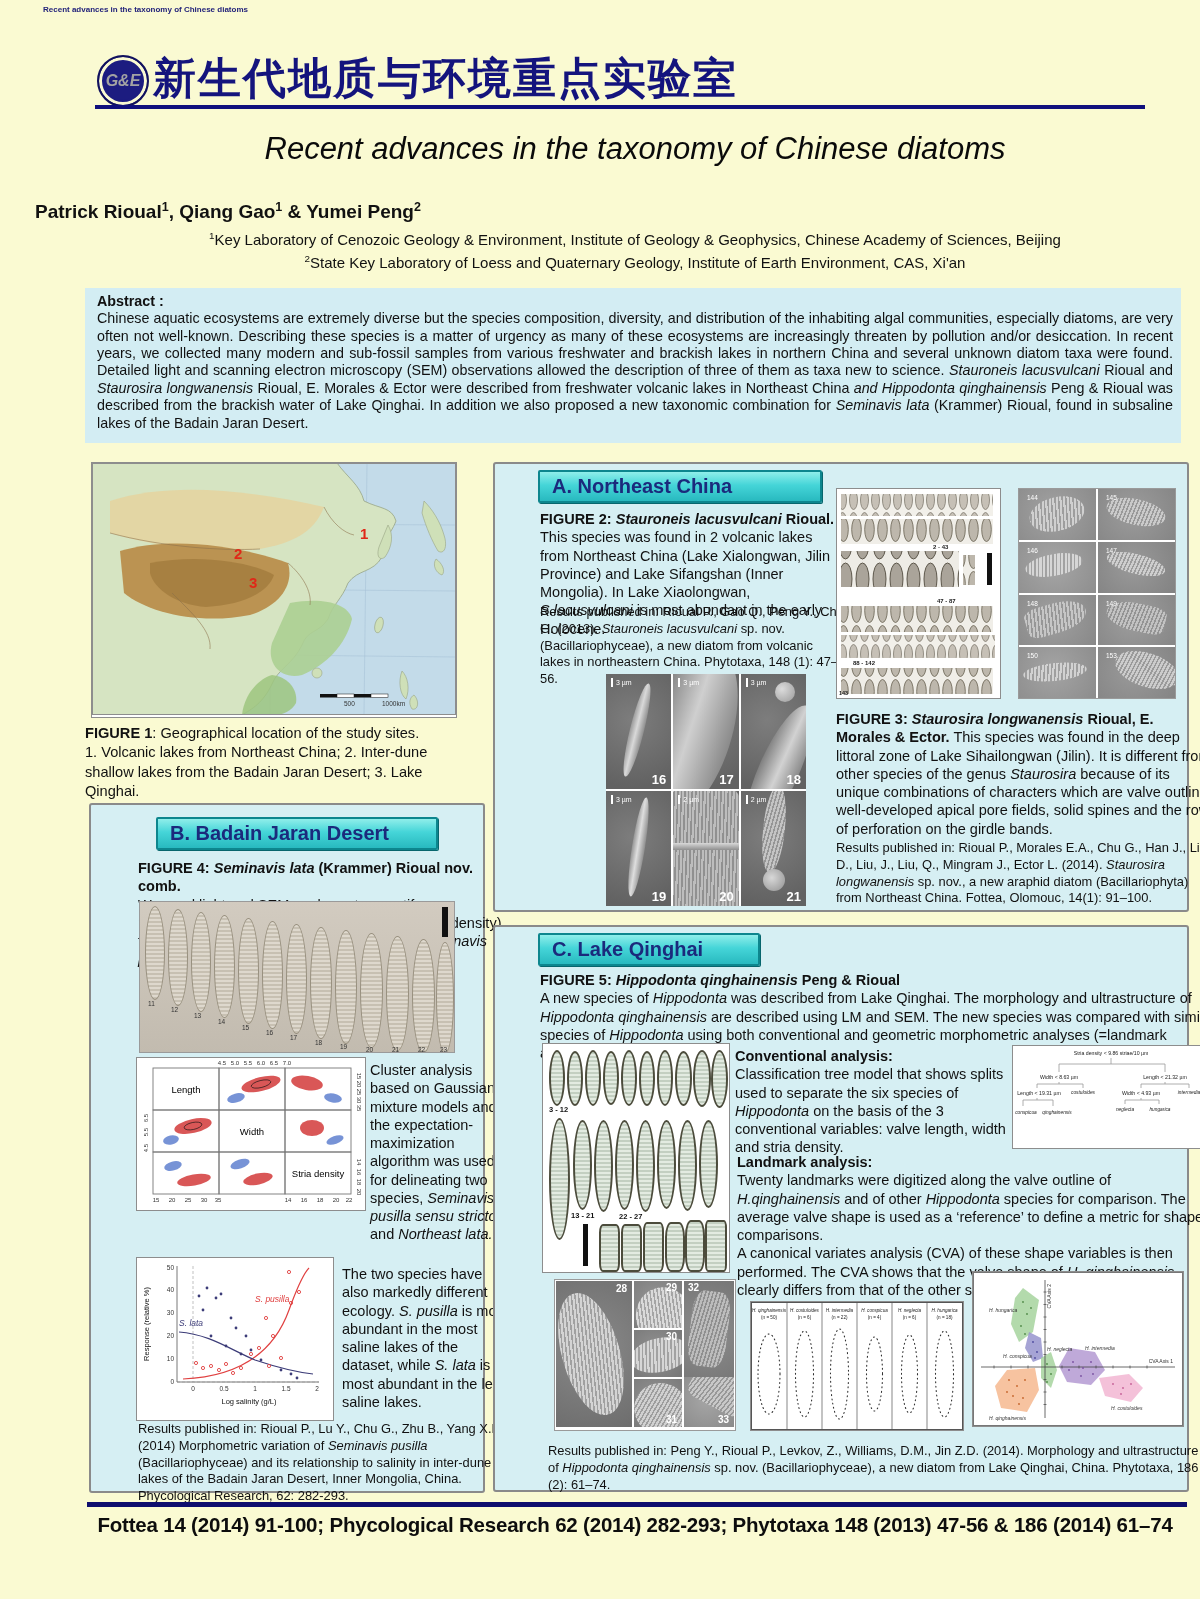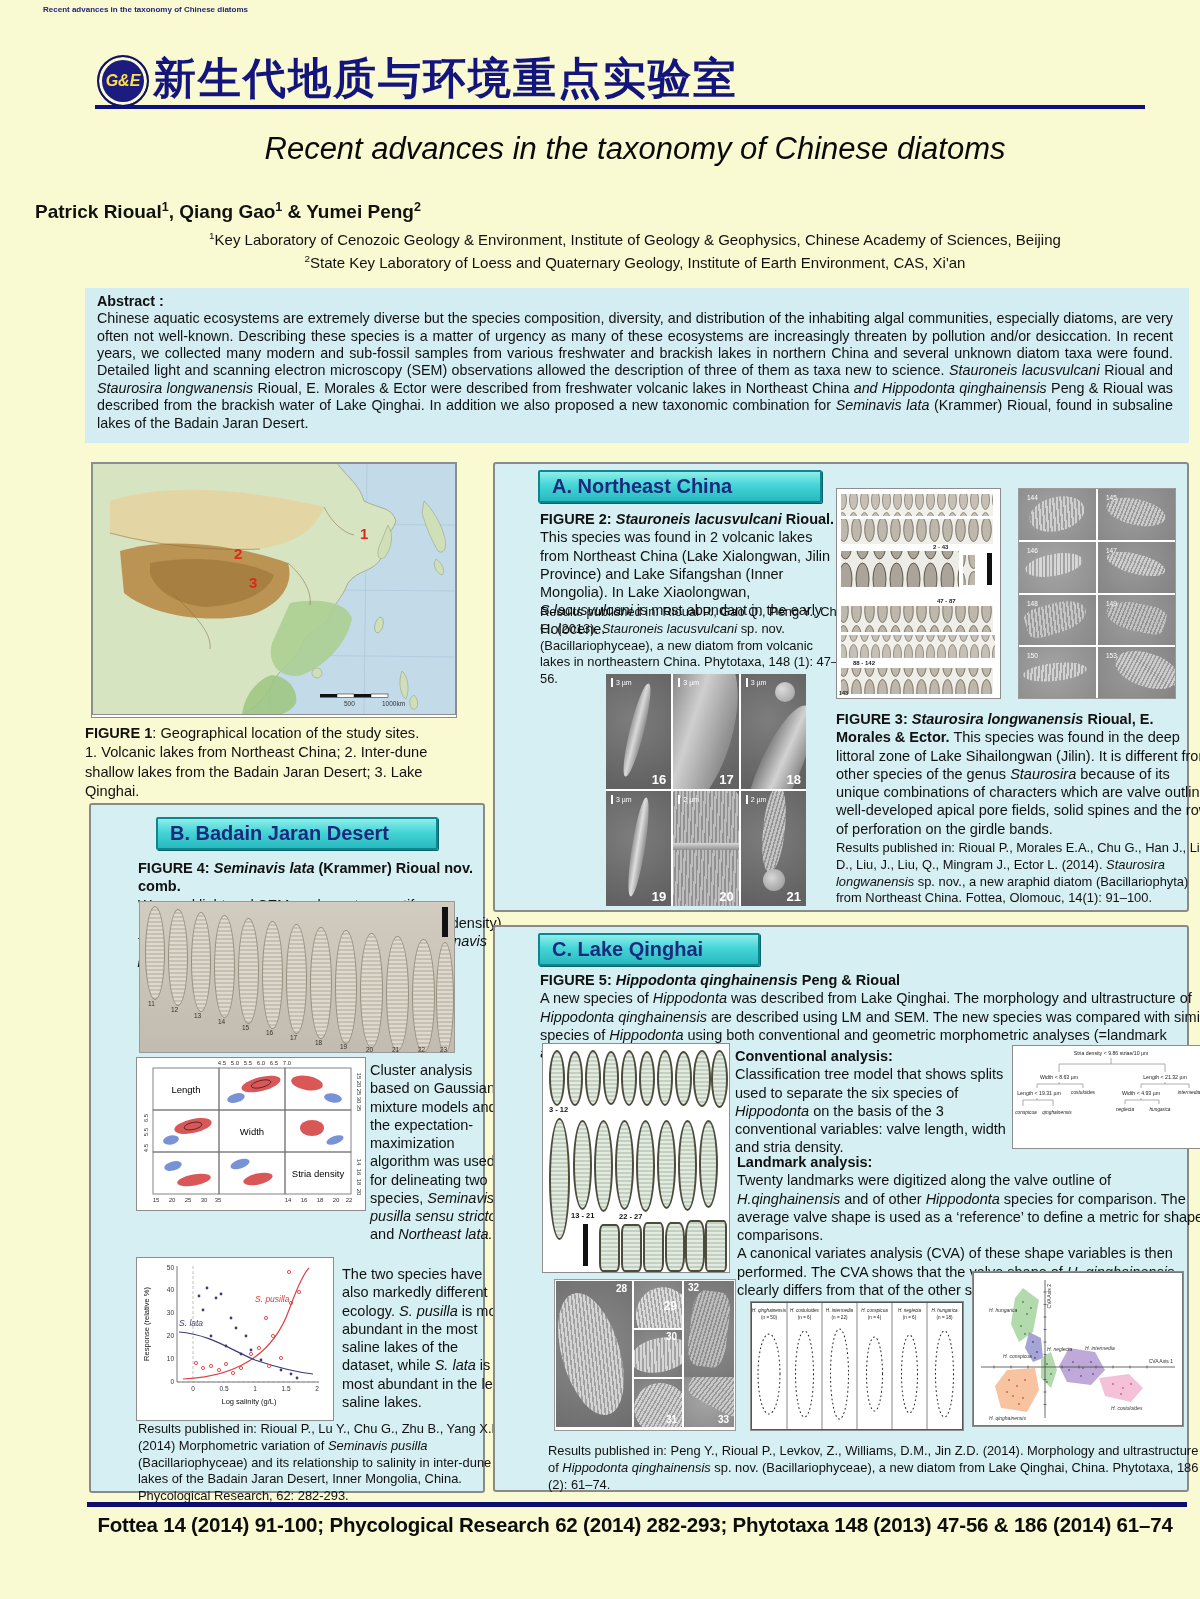--- a/index.html
+++ b/index.html
@@ -8,27 +8,27 @@
   .abs{position:absolute;margin-left:35px;}
   svg{font-family:"Liberation Sans",sans-serif;display:block;}
   .rt-i{font-style:italic}
   .rt-b{font-weight:700}
   .rt-bi{font-weight:700;font-style:italic}
   .rt-sup{vertical-align:super;font-size:.66em;line-height:0}
   #win-title{left:8px;top:5px;font-size:8px;font-weight:700;color:#23237a;}
   #logo{left:62px;top:55px;width:48px;height:48px;border-radius:50%;background:#1c1c80;
         border:2px solid #11115e;box-shadow:inset 0 0 0 3px #fafad2, inset 0 0 0 5px #1c1c80;
         display:flex;align-items:center;justify-content:center;}
-  #logo span{color:#fde047;font-weight:700;font-style:italic;font-size:16px;}
+  #logo span{color:#a3a3a3;font-weight:700;font-style:italic;font-size:16px;}
   #lab-name{left:118px;top:50px;font-size:43px;font-weight:700;color:#14147d;letter-spacing:2px;}
   #header-rule{left:60px;top:105px;width:1050px;height:4px;background:#10107c;}
   #main-title{left:0;top:131px;width:1200px;text-align:center;font-size:31px;font-style:italic;color:#0a0a0a;}
   #authors{left:0;top:201px;width:1200px;text-align:left;font-size:19px;font-weight:700;}
   .affil{left:0;width:1200px;text-align:center;font-size:15px;}
-  #abstract{left:50px;top:288px;width:1076px;height:146px;background:#d3edf3;padding:5px 16px 4px 12px;
+  #abstract{left:50px;top:288px;width:1076px;height:146px;background:#d3edf3;padding:5px 8px 4px 12px;
             font-size:14.3px;line-height:1.215;text-align:justify;}
   #abstract .ab-label{font-weight:700;}
   .figframe{background:#fff;border:1px solid #8d8d8d;}
   #fig1{left:56px;top:462px;width:364px;height:254px;}
   #fig1-caption{left:50px;top:724px;width:392px;font-size:14.6px;line-height:1.32;}
   .panel{background:#d6eff3;border:2px solid #8a8a8a;border-radius:3px;}
   #panelA{left:458px;top:462px;width:692px;height:446px;}
   #panelB{left:54px;top:803px;width:392px;height:686px;}
   #panelC{left:458px;top:925px;width:692px;height:563px;}
   .banner{background:linear-gradient(180deg,#8feeea 0%,#45d5d8 45%,#28b9bf 100%);
@@ -471,21 +471,21 @@
 
     <div class="abs cap" style="left:207px;top:226px;width:478px"><span class="rt-b">Landmark analysis:</span><br>Twenty landmarks were digitized along the valve outline of <span class="rt-i">H.qinghainensis</span> and of other <span class="rt-i">Hippodonta</span> species for comparison. The average valve shape is used as a ‘reference’ to define a metric for shape comparisons.<br>A canonical variates analysis (CVA) of these shape variables is then performed. The CVA shows that the valve shape of <span class="rt-i">H. qinghainensis</span> clearly differs from that of the other species of <span class="rt-i">Hippodonta.</span></div>
 
     <div class="abs" style="left:24px;top:352px;width:180px;height:150px;background:#fff;border:1px solid #9a9a9a">
       <div class="semcell" style="position:absolute;left:1px;top:1px;width:76px;height:146px;background:radial-gradient(circle at 45% 45%,#8a8a8a,#6d6d6d)">
         <div class="lens striae" style="left:6px;top:10px;width:58px;height:126px;background-color:#d4d4d4;transform:rotate(-16deg)"></div>
         <span class="num" style="top:2px;bottom:auto;font-size:10px">28</span>
       </div>
       <div class="semcell" style="position:absolute;left:79px;top:1px;width:48px;height:47px;background:radial-gradient(circle at 45% 45%,#969696,#7a7a7a)">
         <div class="lens striae" style="left:2px;top:6px;width:56px;height:60px;background-color:#dadada;transform:rotate(-18deg)"></div>
-        <span class="num" style="top:18px;bottom:auto;font-size:12px">29</span>
+        <span class="num" style="top:1px;bottom:auto;font-size:10px">29</span>
       </div>
       <div class="semcell" style="position:absolute;left:79px;top:50px;width:48px;height:47px;background:radial-gradient(circle at 45% 45%,#929292,#767676)">
         <div class="lens striae" style="left:-4px;top:8px;width:60px;height:34px;background-color:#d6d6d6;transform:rotate(-12deg)"></div>
         <span class="num" style="top:1px;bottom:auto;font-size:10px">30</span>
       </div>
       <div class="semcell" style="position:absolute;left:79px;top:99px;width:48px;height:48px;background:radial-gradient(circle at 45% 45%,#949494,#787878)">
         <div class="lens striae" style="left:0px;top:4px;width:54px;height:52px;background-color:#d0d0d0;transform:rotate(20deg)"></div>
         <span class="num" style="font-size:10px">31</span>
       </div>
       <div class="semcell" style="position:absolute;left:129px;top:1px;width:50px;height:114px;background:radial-gradient(circle at 45% 45%,#8e8e8e,#727272)">

